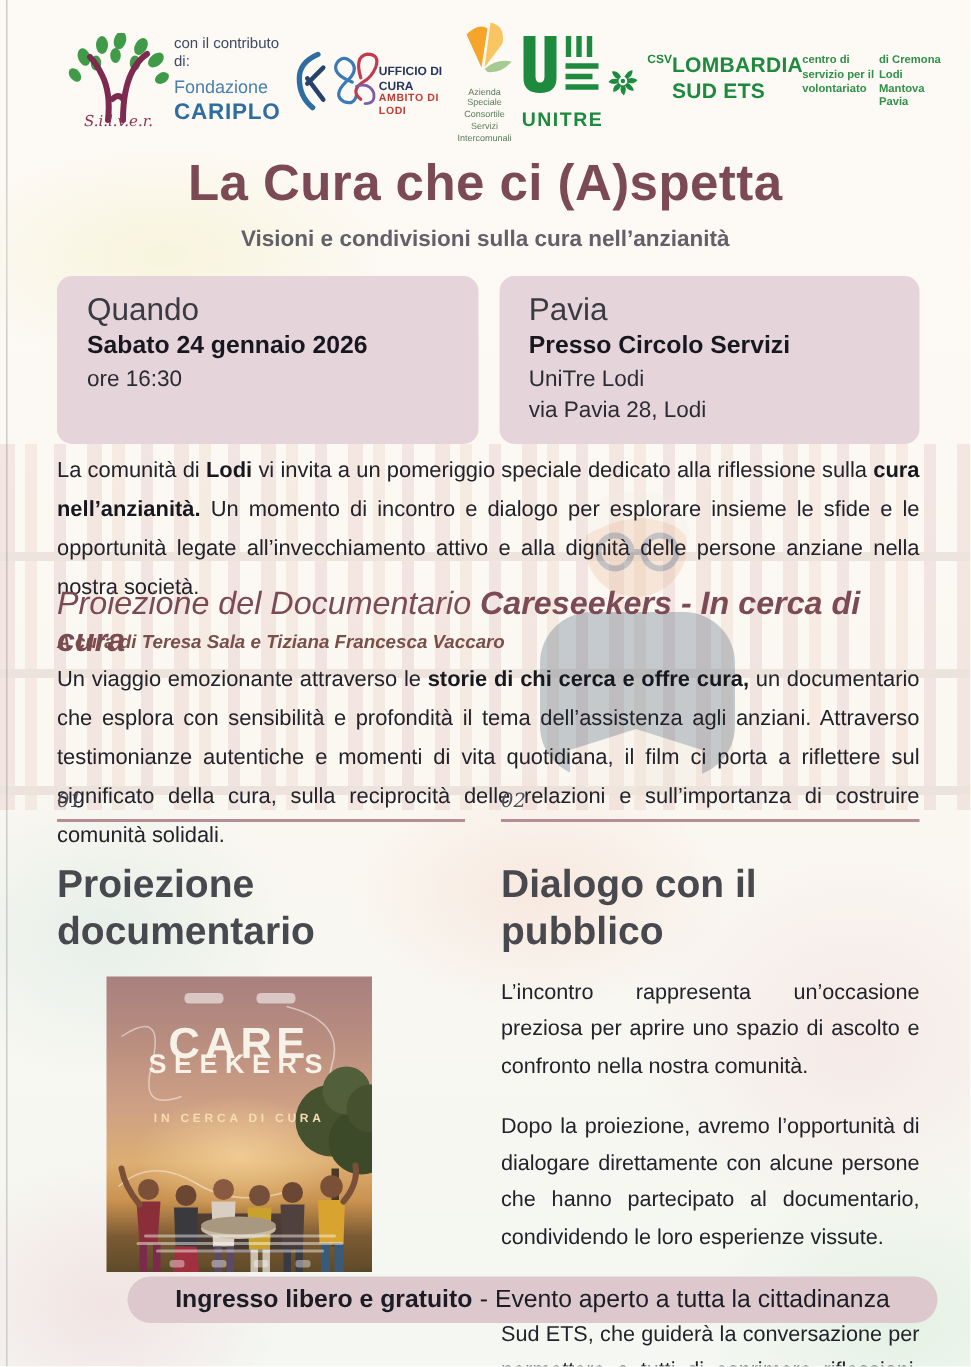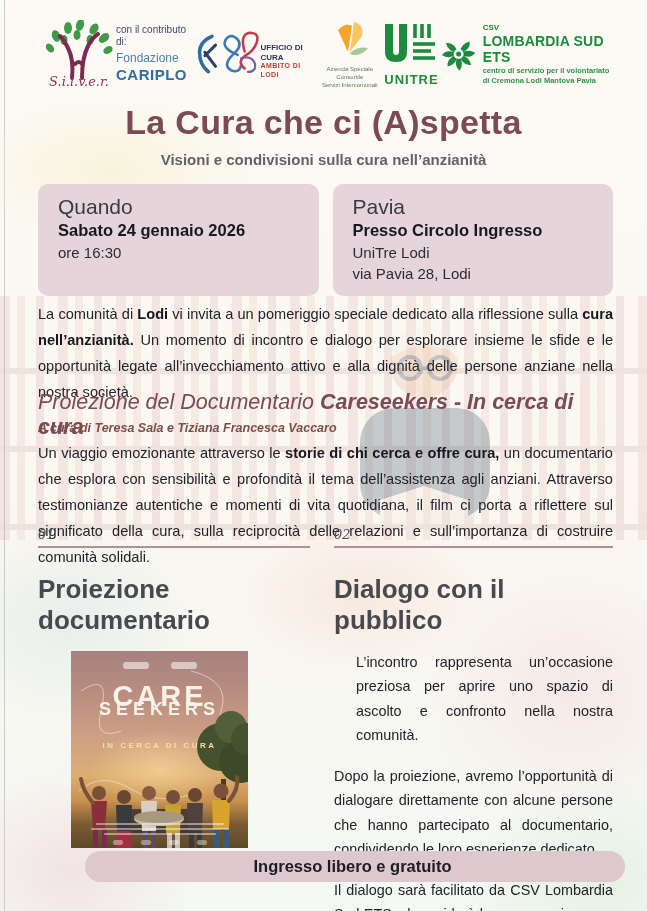--- a/index.html
+++ b/index.html
@@ -26,33 +26,33 @@
     background:
       repeating-linear-gradient(180deg, transparent 0 72px, #7a3c30 72px 78px),
       repeating-linear-gradient(90deg, #b35548 0 10px, transparent 10px 17px, #c97f5a 17px 25px, transparent 25px 36px, #a34a55 36px 44px, transparent 44px 58px); }
   .wm-person { position:absolute; left:332px; top:322px; width:206px; height:218px; opacity:.26; pointer-events:none; }
 
   
   .logos { position:absolute; top:13px; left:42px; right:36px; height:82px;
            display:flex; align-items:center; justify-content:space-between; }
   .logo { display:flex; align-items:center; gap:6px; }
   .silver-wrap { display:flex; flex-direction:column; align-items:center; }
-  .silver-script { font-family:"DejaVu Serif", serif; font-style:italic; font-size:13px; color:#8b2f55; margin-top:-14px; }
+  .silver-script { font-family:"DejaVu Serif", serif; font-style:italic; font-size:10px; color:#8b2f55; margin-top:-14px; }
   .cariplo-wrap { display:flex; flex-direction:column; line-height:1.15; }
   .contrib { font-size:10px; color:#3e4a66; margin-bottom:5px; }
   .cariplo-1 { font-size:12px; color:#4a80ab; }
   .cariplo-2 { font-size:15px; font-weight:700; color:#2f6da0; letter-spacing:.5px; }
   .udp-text { display:flex; flex-direction:column; line-height:1.2; margin-left:-14px; margin-top:14px;}
   .udp-1 { font-size:8px; font-weight:700; color:#27355e; }
   .udp-2 { font-size:7px; font-weight:700; color:#c23b33; letter-spacing:.4px; }
   .az-wrap { display:flex; flex-direction:column; align-items:center; }
   .az-text { font-size:6px; color:#5a7a5a; text-align:center; line-height:1.3; margin-top:2px; }
   .unitre-wrap { display:flex; flex-direction:column; align-items:center; }
   .unitre-label { font-size:13px; font-weight:800; color:#1d8a3e; letter-spacing:1px; margin-top:2px; }
-  .csv-text { display:flex; flex-direction:column; line-height:1.2; }
+  .csv-text { display:flex; flex-direction:row; line-height:1.2; }
   .csv-acr { font-size:8px; font-weight:700; color:#1d8a3e; }
   .csv-name { font-size:14px; font-weight:800; color:#1d8a3e; letter-spacing:.2px; }
   .csv-desc { font-size:7.5px; font-weight:700; color:#2f9148; line-height:1.25; }
 
   
   .title { position:absolute; top:103px; left:0; width:100%; text-align:center;
            font-size:34px; font-weight:800; color:#7b4a55; letter-spacing:.3px; }
   .subtitle { position:absolute; top:151px; left:0; width:100%; text-align:center;
               font-size:15px; font-weight:700; color:#63606a; }
 
@@ -76,21 +76,21 @@
   .doc-para { position:absolute; top:441px; left:38px; width:575px; }
 
   
   .cols { position:absolute; top:527px; left:38px; width:575px; display:flex; gap:24px; }
   .col-left { width:272px; }
   .col-right { flex:1; }
   .num { font-family:"DejaVu Serif", serif; font-style:italic; font-size:13px; color:#4e4e58; }
   .rule { height:2px; background:#b48d97; margin-top:4px; }
   .col-heading { margin-top:26px; font-size:26px; font-weight:700; color:#48484f; }
   .dialogue p { margin-top:16px; }
-  .dialogue p:first-child { margin-top:14px;margin-left:22px; }
+  .dialogue p:first-child { margin-top:14px; }
   .dialogue .para { font-size:14.4px; line-height:1.7; }
 
   
   .poster { position:relative; margin:15px 0 0 33px; width:177px; height:197px; overflow:hidden;
             background:linear-gradient(180deg,#a8807e 0%, #b98e80 22%, #cfa184 45%, #dcae72 63%, #c9924f 76%, #7c5a33 88%, #5e4a29 100%); }
   .poster-glow { position:absolute; left:10%; top:40%; width:80%; height:40%;
     background:radial-gradient(ellipse at center, rgba(255,226,170,.55), rgba(255,226,170,0) 70%); }
   .poster svg { position:absolute; inset:0; }
   .poster-text { position:absolute; left:0; width:100%; text-align:center; color:#f7f2e8; }
   .pt1 { top:29px; font-size:29px; font-weight:700; letter-spacing:3px; }
@@ -239,21 +239,21 @@
   <div class="subtitle">Visioni e condivisioni sulla cura nell’anzianità</div>
 
   <div class="info-row">
     <div class="info-box">
       <div class="info-label">Quando</div>
       <div class="info-strong">Sabato 24 gennaio 2026</div>
       <div class="info-line">ore 16:30</div>
     </div>
     <div class="info-box">
       <div class="info-label">Pavia</div>
-      <div class="info-strong">Presso Circolo Ingresso</div>
+      <div class="info-strong">Presso Circolo Servizi</div>
       <div class="info-line">UniTre Lodi</div>
       <div class="info-line">via Pavia 28, Lodi</div>
     </div>
   </div>
 
   <p class="para intro"><span>La comunità di </span><b>Lodi</b><span> vi invita a un pomeriggio speciale dedicato alla riflessione sulla </span><b>cura nell’anzianità.</b><span> Un momento di incontro e dialogo per esplorare insieme le sfide e le opportunità legate all’invecchiamento attivo e alla dignità delle persone anziane nella nostra società.</span></p>
 
   <div class="doc-heading"><span>Proiezione del Documentario </span><span class="bold-part">Careseekers - In cerca di cura</span></div>
   <div class="byline">A cura di Teresa Sala e Tiziana Francesca Vaccaro</div>
   <p class="para doc-para"><span>Un viaggio emozionante attraverso le </span><b>storie di chi cerca e offre cura,</b><span> un documentario che esplora con sensibilità e profondità il tema dell’assistenza agli anziani. Attraverso testimonianze autentiche e momenti di vita quotidiana, il film ci porta a riflettere sul significato della cura, sulla reciprocità delle relazioni e sull’importanza di costruire comunità solidali.</span></p>
@@ -331,22 +331,23 @@
         </div>
       </div>
     </div>
 
     <div class="col-right">
       <div class="num">02</div>
       <div class="rule"></div>
       <div class="col-heading">Dialogo con il pubblico</div>
       <div class="dialogue">
         <p class="para">L’incontro rappresenta un’occasione preziosa per aprire uno spazio di ascolto e confronto nella nostra comunità.</p>
-        <p class="para">Dopo la proiezione, avremo l’opportunità di dialogare direttamente con alcune persone che hanno partecipato al documentario, condividendo le loro esperienze dedicato.</p>
+        <p class="para">Dopo la proiezione, avremo l’opportunità di dialogare direttamente con alcune persone che hanno partecipato al documentario, condividendo le loro esperienze vissute.</p>
         <p class="para">Il dialogo sarà facilitato da CSV Lombardia Sud ETS, che guiderà la conversazione per permettere a tutti di esprimere riflessioni, domande e spunti personali.</p>
       </div>
     </div>
   </div>
 
   <div class="footer-pill">
     <span class="fb">Ingresso libero e gratuito</span>
+    <span>- Evento aperto a tutta la cittadinanza</span>
   </div>
 </div>
 
 </body></html>

